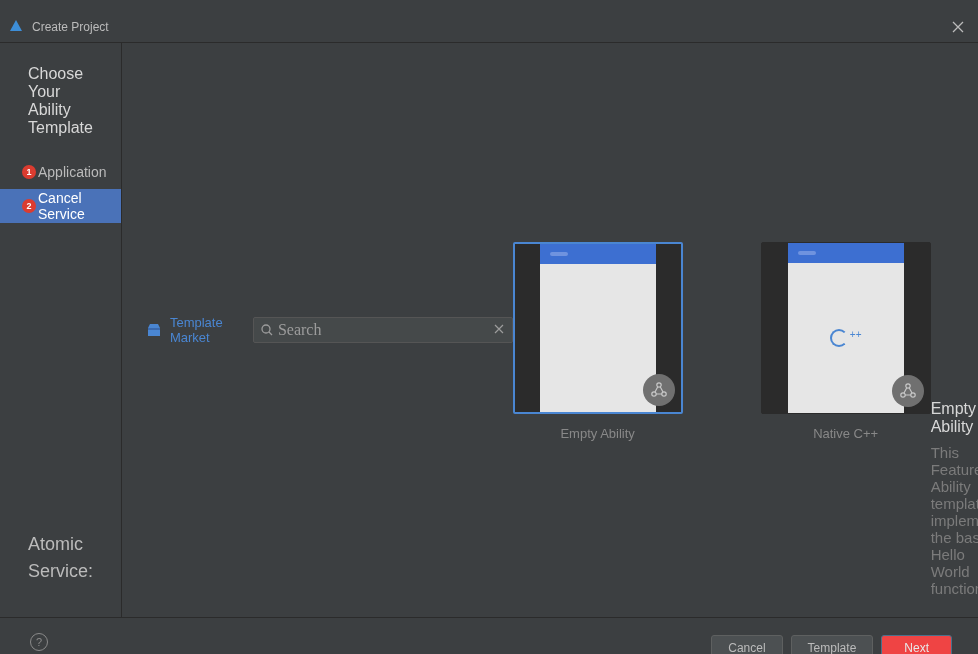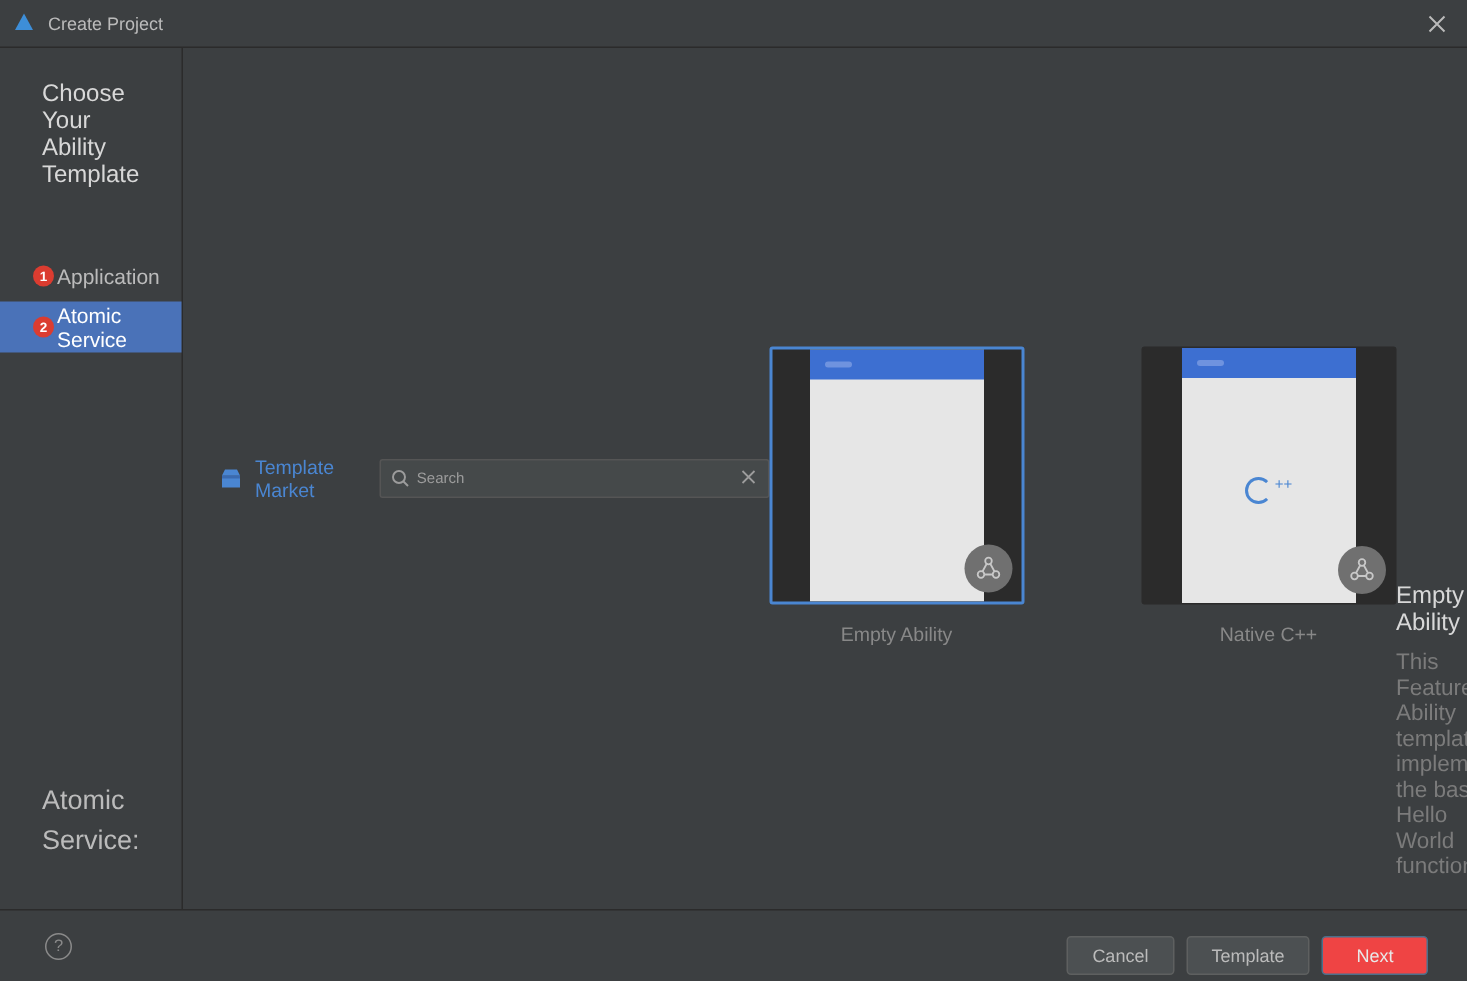--- a/index.html
+++ b/index.html
@@ -12,20 +12,21 @@
       overflow: hidden;
       position: relative;
     }
     .titlebar {
       height: 32px;
       background: #3c3f41;
       border-bottom: 1px solid #2b2b2b;
       display: flex;
       align-items: center;
       padding: 0 8px;
+      margin-top: 11px;
     }
     .titlebar .app-icon {
       width: 16px;
       height: 16px;
       margin-right: 8px;
       display: inline-flex;
       align-items: center;
       justify-content: center;
     }
     .titlebar .title {
@@ -46,21 +47,20 @@
       display: flex;
       height: calc(100% - 32px - 48px);
     }
     .sidebar {
       width: 246px;
       border-right: 1px solid #2b2b2b;
       padding-top: 22px;
       position: relative;
       display: flex;
       flex-direction: column;
-      gap: 23px;
     }
     .heading {
       font-size: 16px;
       color: #d8d8d8;
       padding: 0 28px 18px 28px;
       font-weight: 400;
     }
     .sidebar-items { }
     .sidebar-item {
       height: 34px;
@@ -144,21 +144,22 @@
       height: 14px;
       display: inline-flex;
       margin-right: 4px;
     }
     .search-box input {
       flex: 1;
       background: transparent;
       border: none;
       outline: none;
       color: #ffffff;
-      font-size: 10px;
+      font-size: 16px;
+      font-family: Liberation Serif, serif;
     }
     .search-box input::placeholder { color: #9c9c9c; }
     .search-box .clear-icon {
       width: 12px;
       height: 12px;
       cursor: pointer;
       display: inline-flex;
       color: #9c9c9c;
     }
     .cards {
@@ -322,21 +323,21 @@
 <div class="content">
   <div class="sidebar">
     <div class="heading">Choose Your Ability Template</div>
     <div class="sidebar-items">
       <div class="sidebar-item">
         <span class="callout-badge">1</span>
         <span>Application</span>
       </div>
       <div class="sidebar-item selected">
         <span class="callout-badge">2</span>
-        <span>Atomic Service</span>
+        <span>Cancel Service</span>
       </div>
     </div>
     <div class="sidebar-help">
       <div class="help-title">Atomic Service:</div>
     </div>
   </div>
 
   <div class="main">
     <div class="toprow">
       <div class="template-market">

